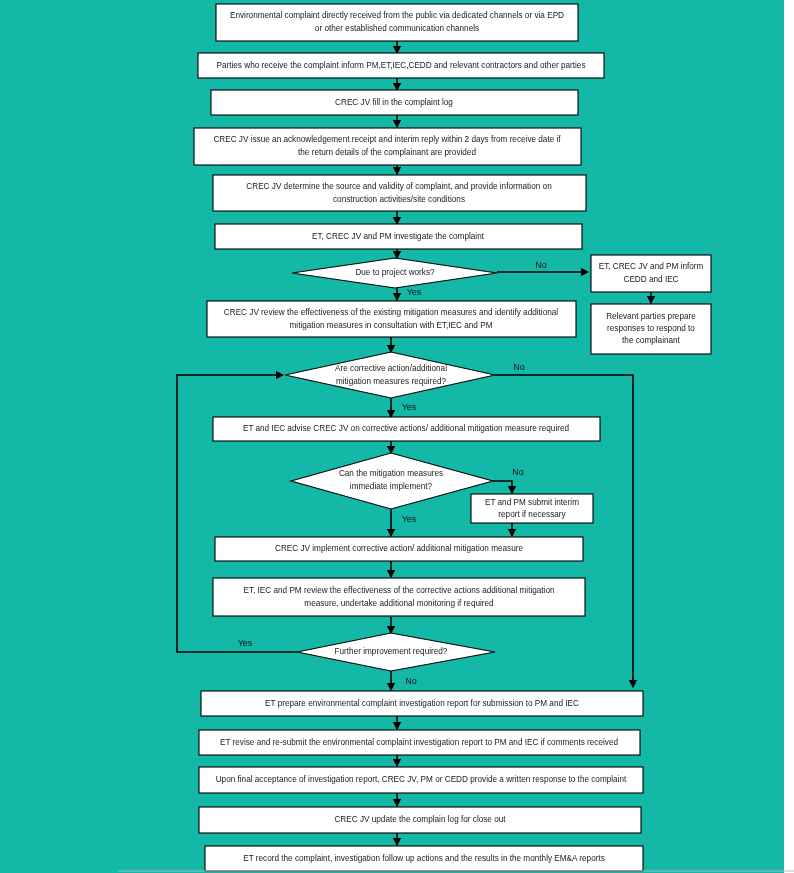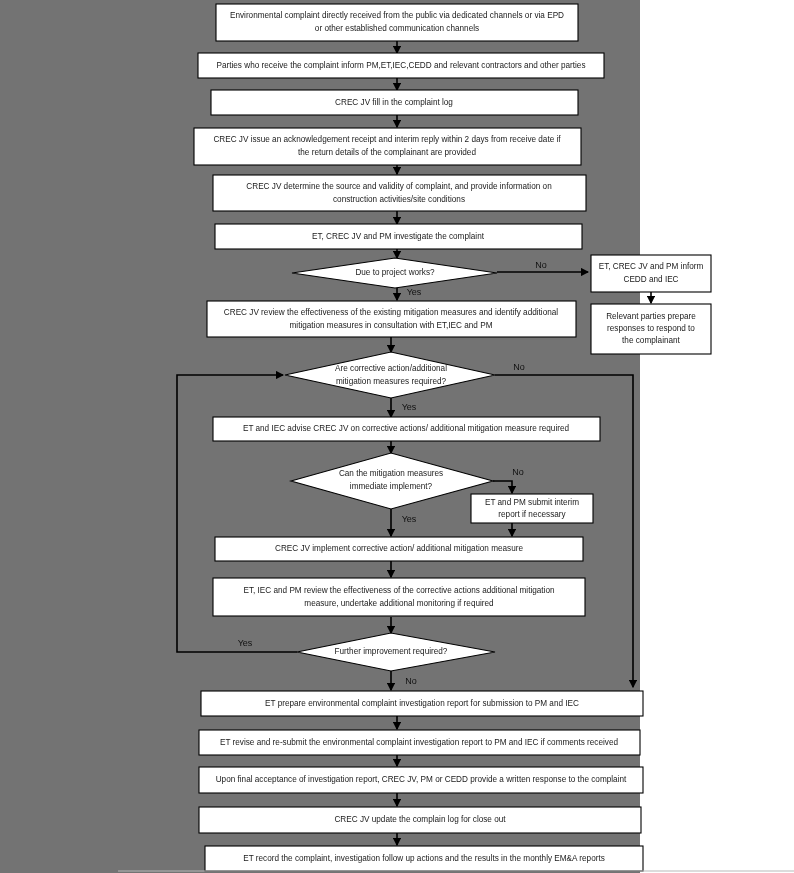--- a/index.html
+++ b/index.html
@@ -9,23 +9,23 @@
     background: #ffffff;
   }
   body {
     width: 794px;
     height: 873px;
     font-family: "Liberation Sans", sans-serif;
     overflow: hidden;
   }
   #flowchart-root {
     position: relative;
-    width: 640px;
+    width: 784px;
     height: 873px;
-    background: #737373;
+    background: #14b8a6;
   }
   svg#flow-svg {
     display: block;
     width: 794px;
     height: 873px;
   }
   .node-box {
     fill: #ffffff;
     stroke: #000000;
     stroke-width: 1.1;

